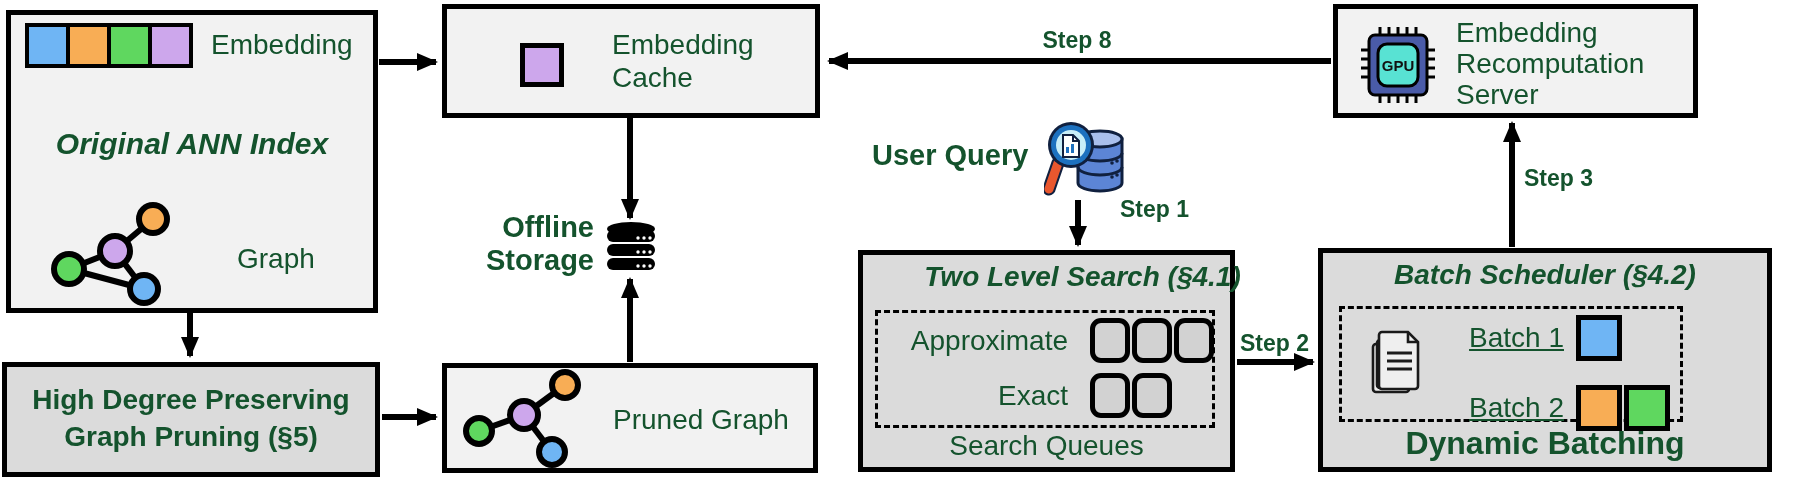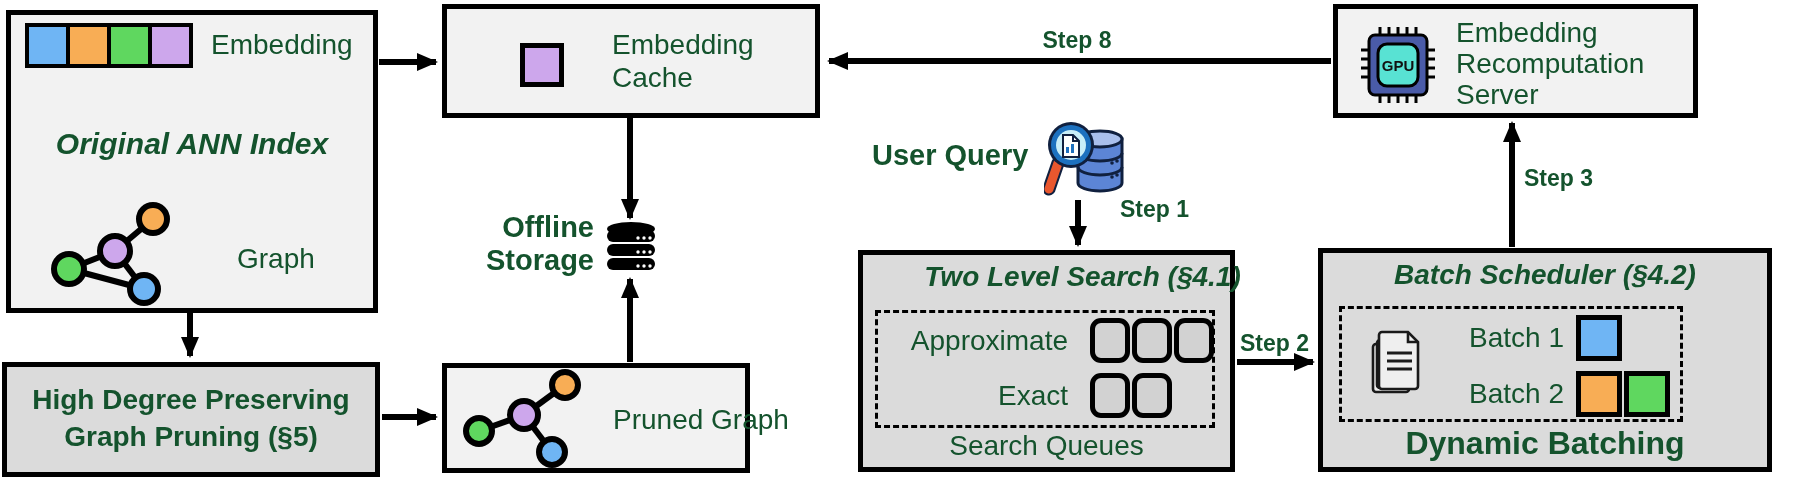--- a/index.html
+++ b/index.html
@@ -29,21 +29,21 @@
 
   
   #cache{left:442px;top:4px;width:378px;height:114px;}
   #cache .sq{position:absolute;left:73px;top:34px;width:34px;height:34px;border:5px solid #000;}
   #cache .txt{position:absolute;left:165px;top:19px;font-size:28px;line-height:33px;}
 
   
   #offline-lbl{left:452px;top:211px;width:142px;text-align:right;font-size:29px;font-weight:bold;line-height:33px;}
 
   
-  #pruned{left:442px;top:363px;width:308px;height:110px;}
+  #pruned{left:442px;top:363px;width:376px;height:110px;}
   #pruned .txt{position:absolute;left:166px;top:36px;}
 
   
   #uq-lbl{left:872px;top:139px;font-size:29px;font-weight:bold;}
 
   
   #tls{left:858px;top:250px;width:377px;height:222px;}
   #tls .title{position:absolute;top:6px;font-size:28px;padding-left:36px;}
   .dash{position:absolute;border:3px dashed #000;box-sizing:border-box;}
   #tls .dash{left:12px;top:55px;width:340px;height:118px;}
@@ -51,21 +51,21 @@
   .qrow{display:flex;align-items:center;gap:22px;}
   .qrow .rl{width:184px;text-align:right;font-size:28px;}
   .slots{display:flex;gap:2px;}
   .slot{width:30px;height:35px;border:5px solid #000;border-radius:11px;background:#D2D2D2;}
   #tls .caption{position:absolute;bottom:5px;font-size:28px;}
 
   
   #bs{left:1318px;top:248px;width:454px;height:224px;}
   #bs .title{position:absolute;top:6px;font-size:28px;}
   #bs .dash{left:16px;top:53px;width:344px;height:116px;}
-  .brows{position:absolute;left:118px;top:6px;display:flex;flex-direction:column;gap:10px;}
+  .brows{position:absolute;left:118px;top:6px;display:flex;flex-direction:column;gap:24px;text-decoration:underline;}
   .brow{display:flex;align-items:center;gap:12px;}
   .brow .rl{width:104px;text-align:right;font-size:28px;}
   .bslot{width:36px;height:36px;border:5px solid #000;}
   #bs .caption{position:absolute;bottom:5px;font-size:32px;font-weight:bold;}
   #bs .docs{position:absolute;left:28px;top:20px;}
 
   
   #ers{left:1333px;top:4px;width:365px;height:114px;}
   #ers .txt{position:absolute;left:118px;top:8px;font-size:28px;line-height:31px;}
   #ers .gpu{position:absolute;left:16px;top:15px;}

